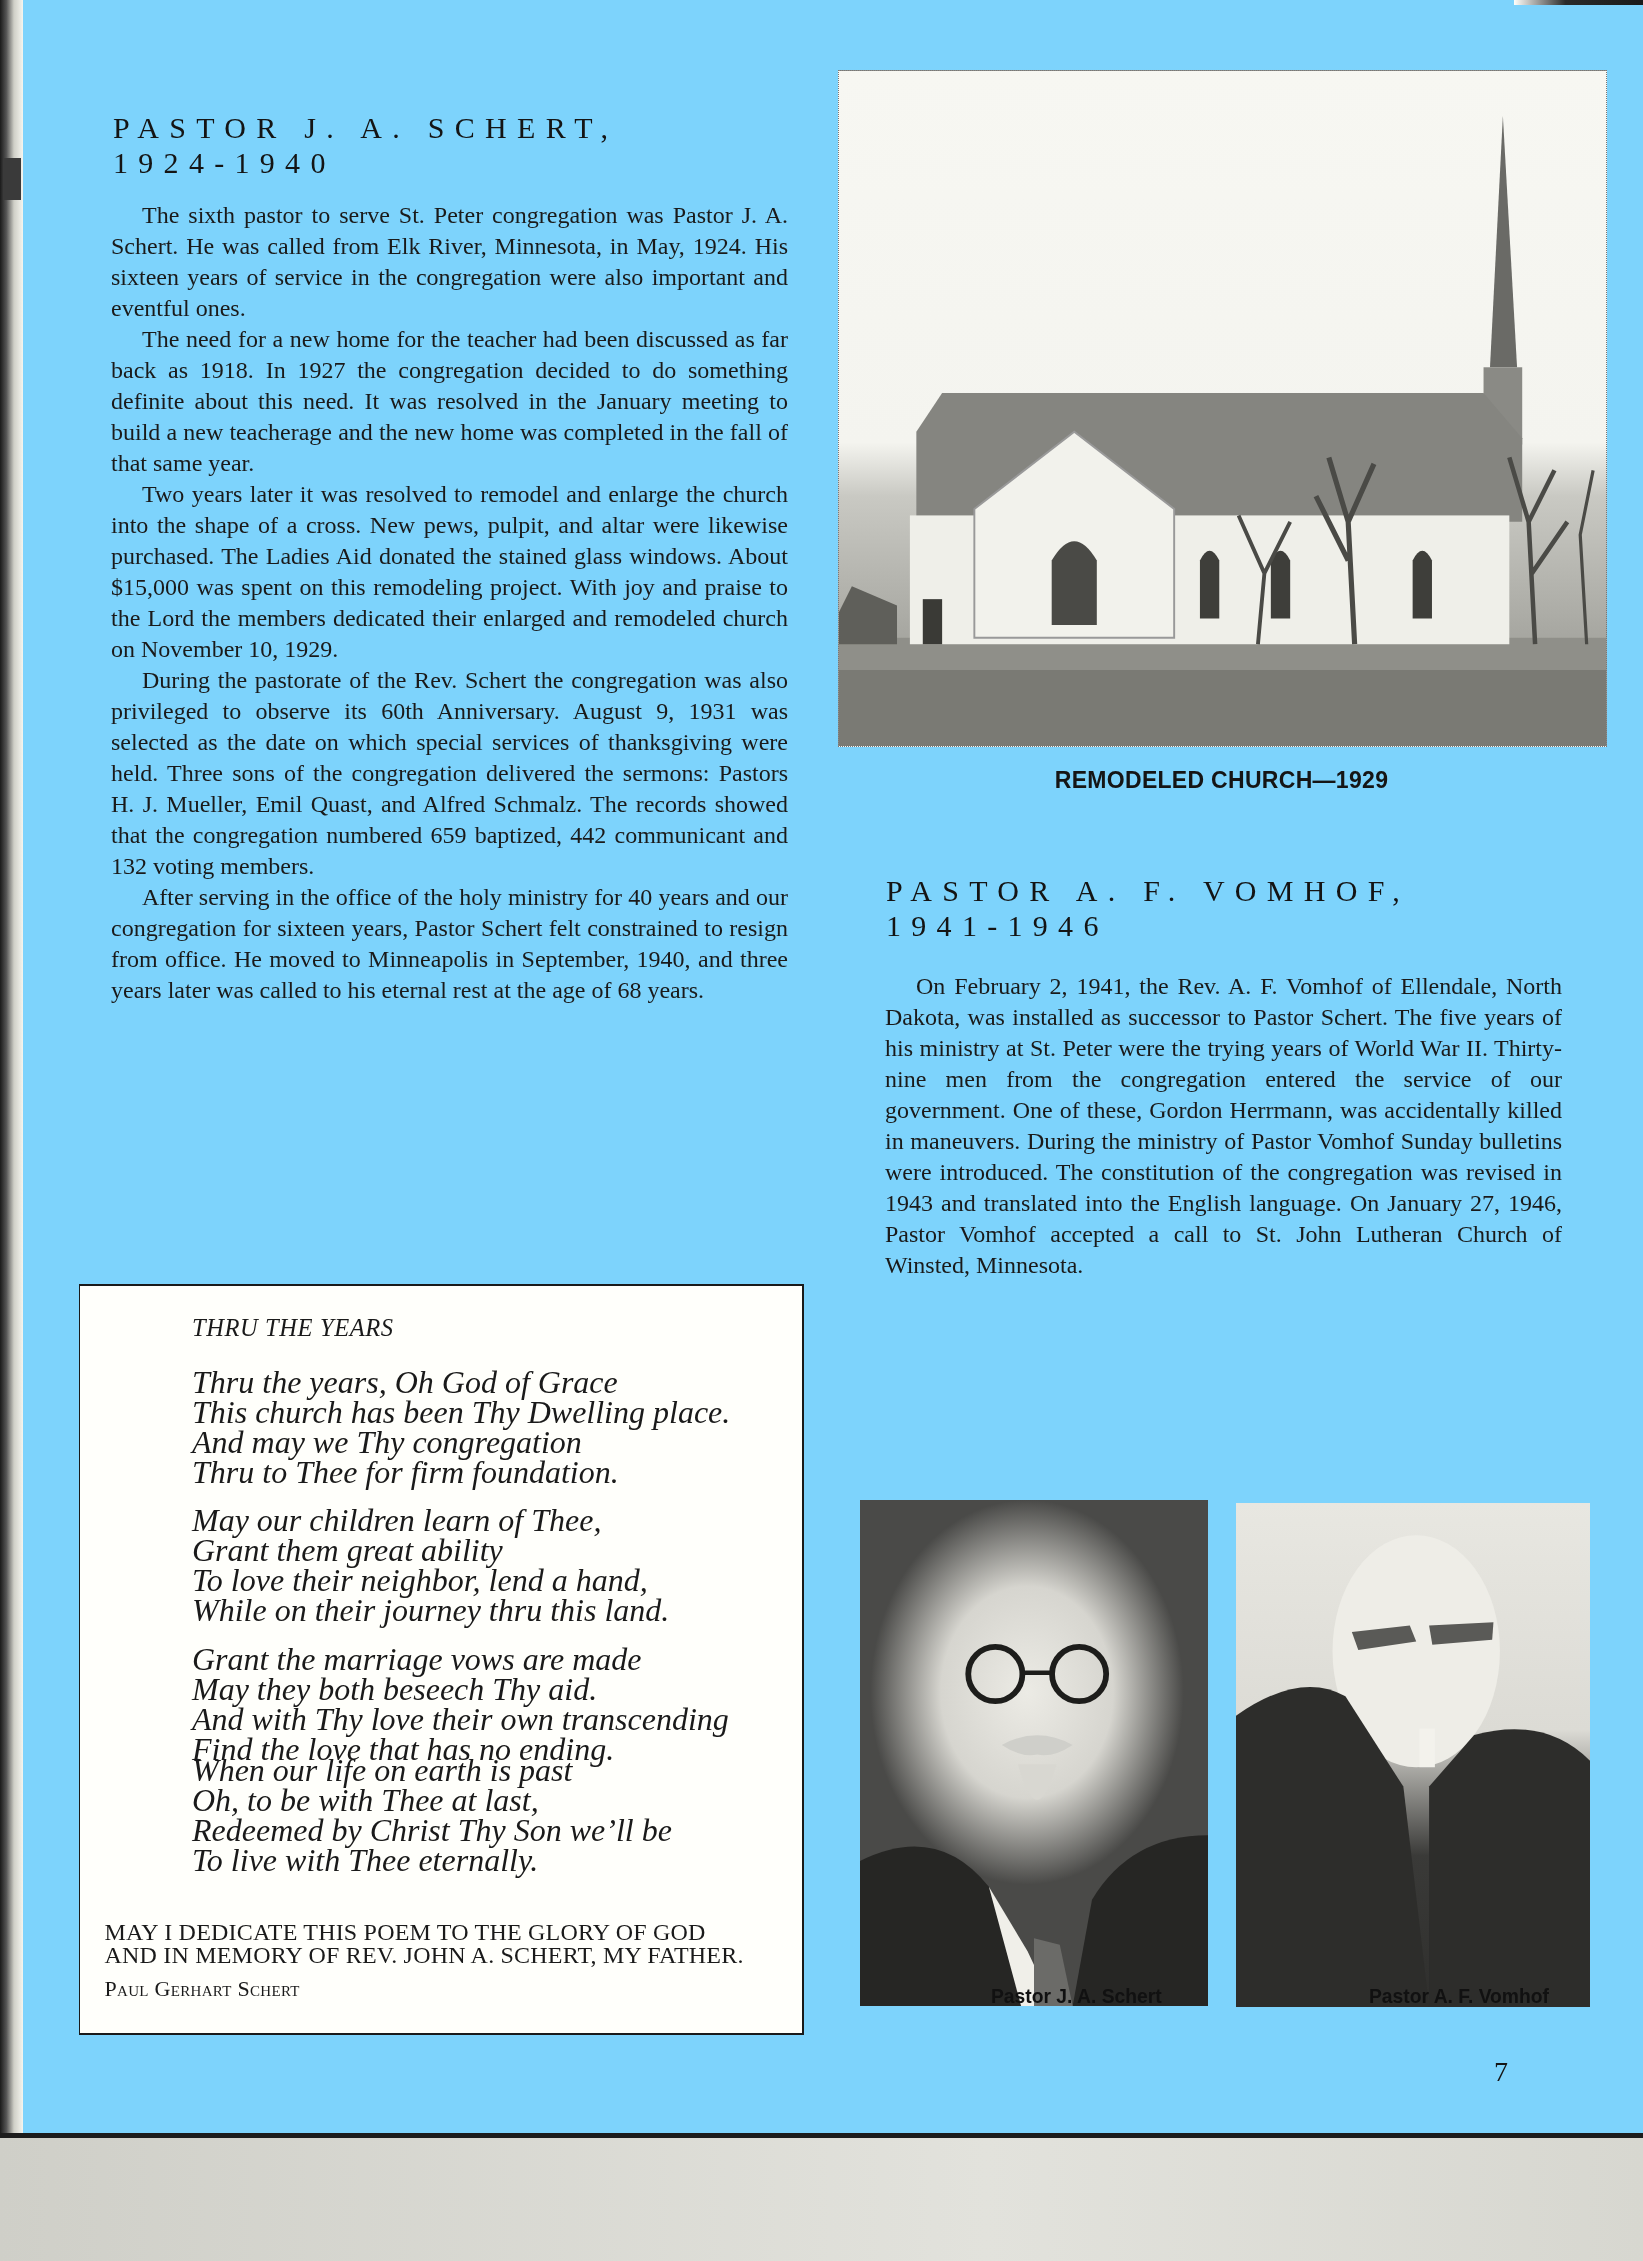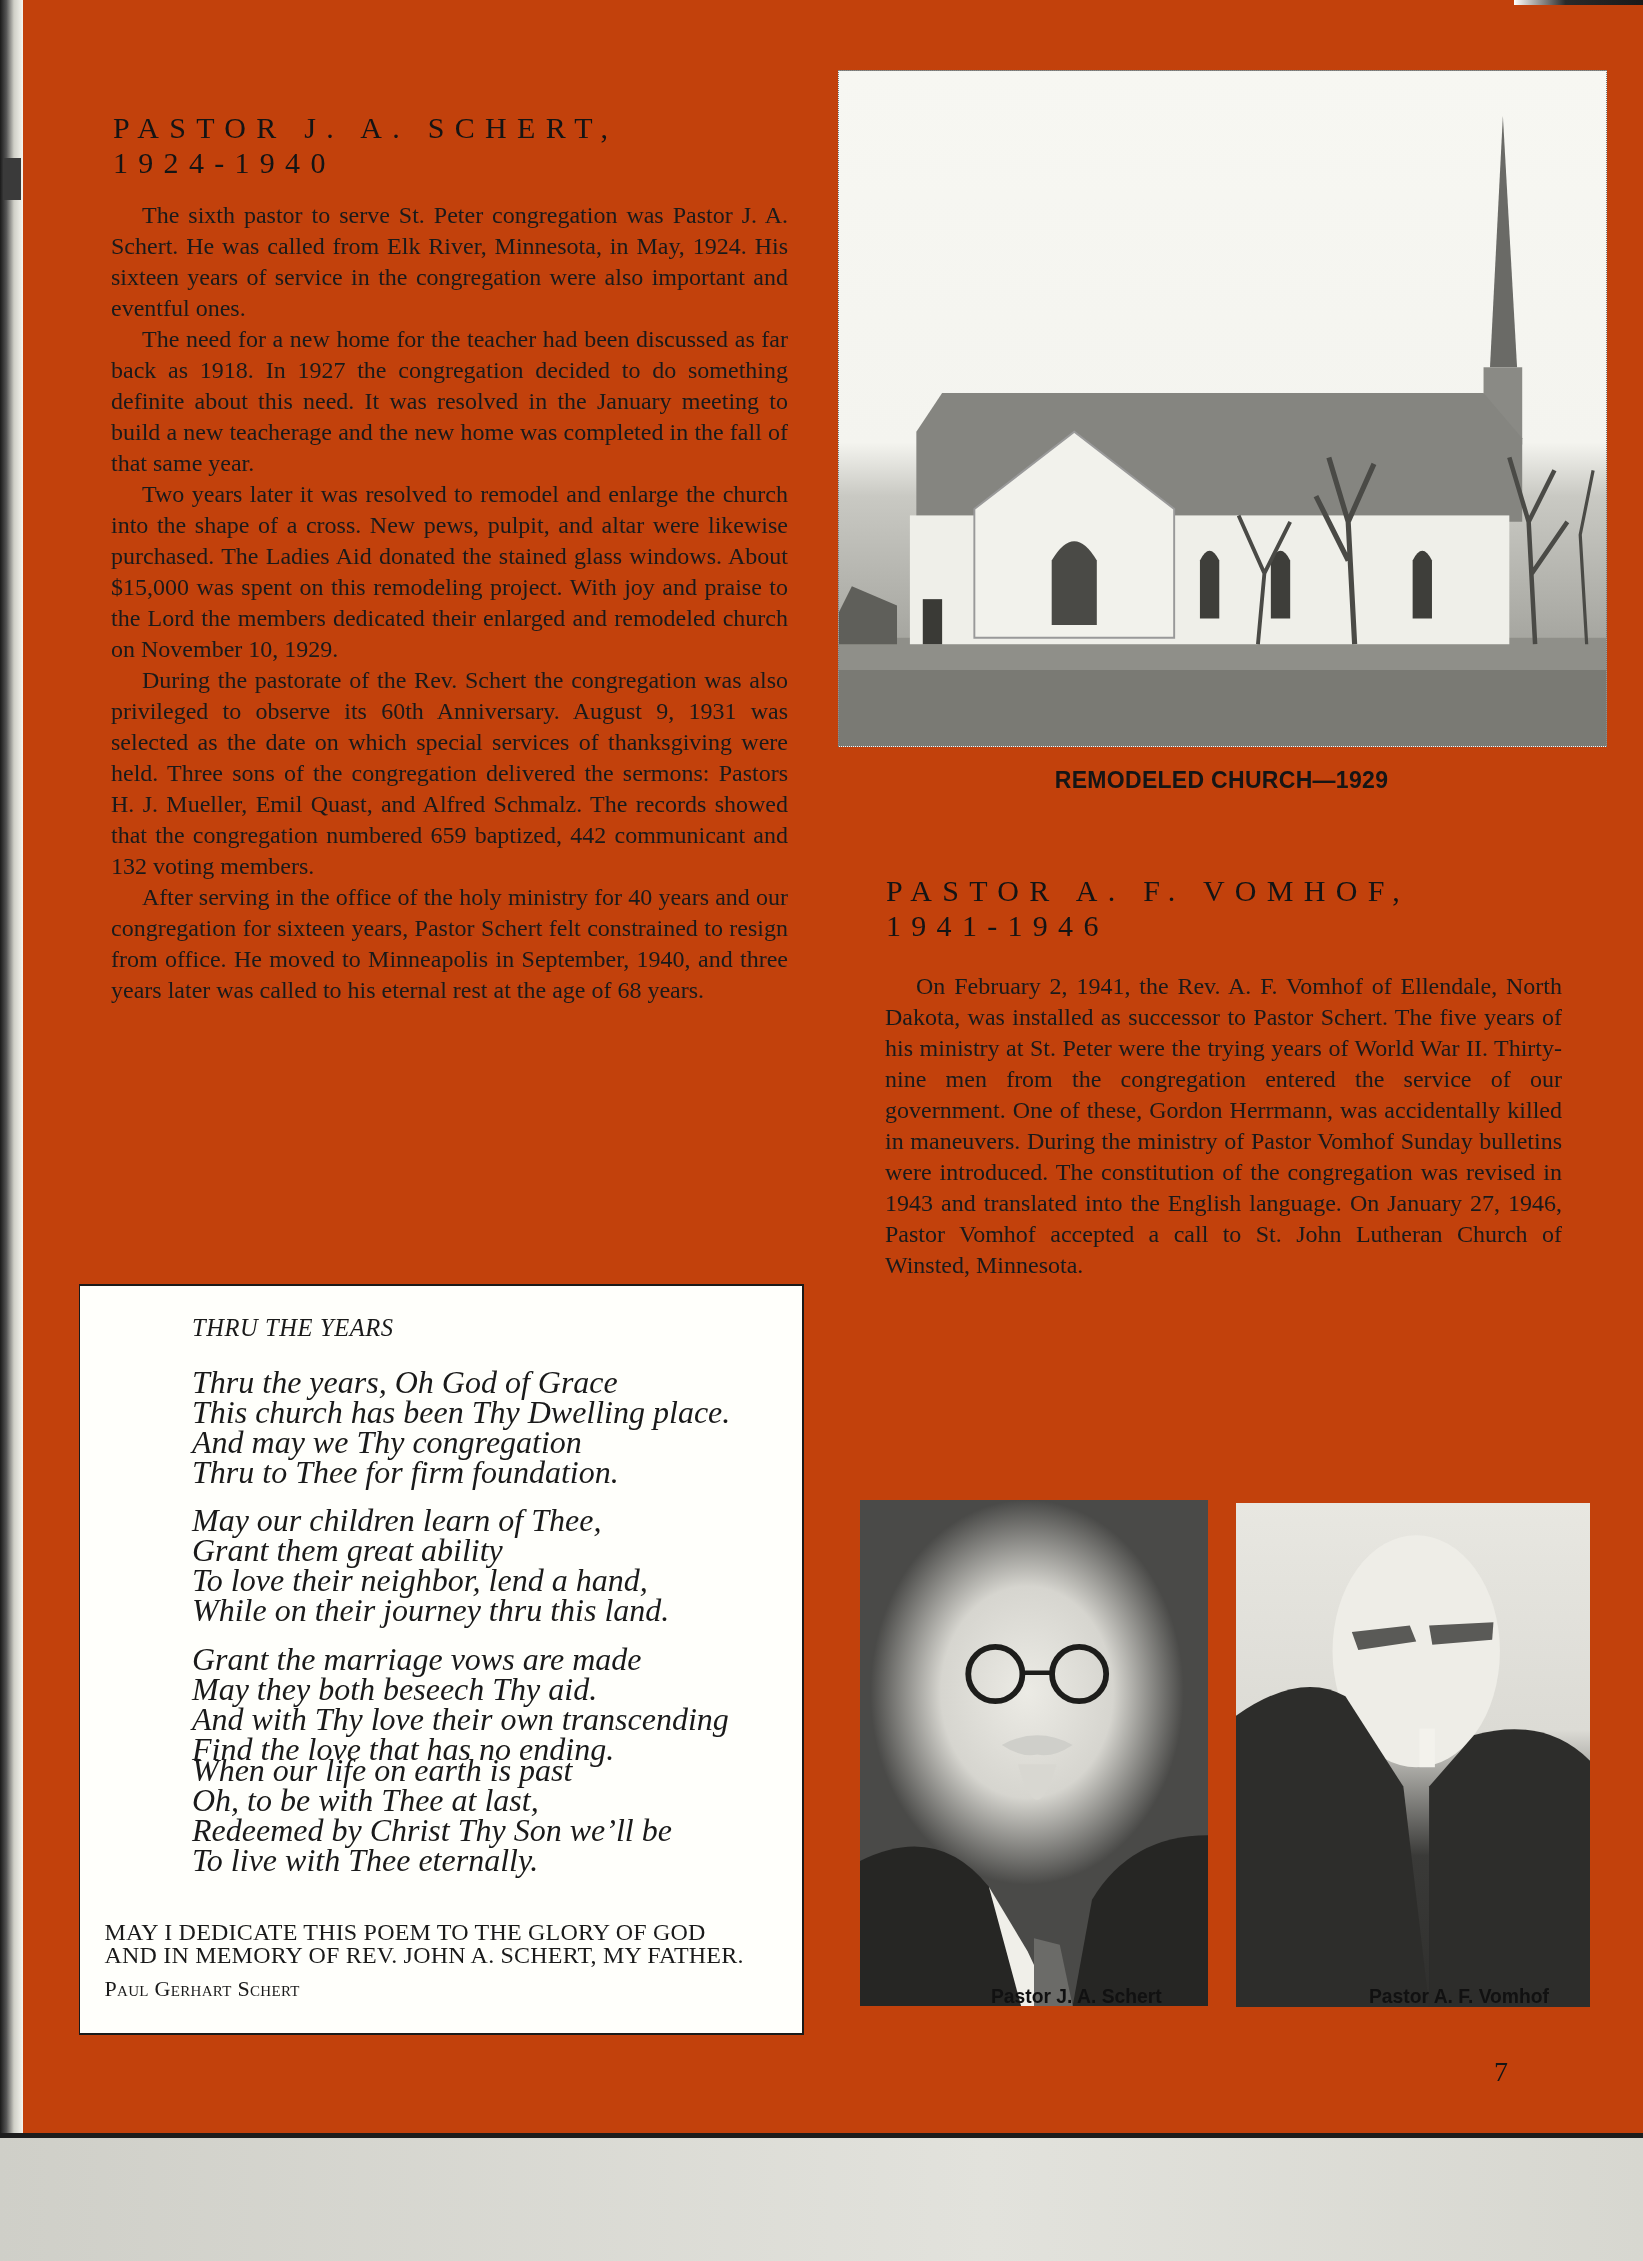--- a/index.html
+++ b/index.html
@@ -4,21 +4,21 @@
 <style>
   html, body { margin: 0; padding: 0; }
   body {
     width: 1643px; height: 2261px; position: relative; overflow: hidden;
     background: #dcdcd6;
     font-family: "Liberation Serif", "DejaVu Serif", serif;
     color: #1a1a1a;
   }
   .page {
     position: absolute; left: 0; top: 0; width: 1643px; height: 2133px;
-    background: #c2410c;
+    background: #7dd3fc;
     border-bottom: 5.2px solid #1c1c1c;
     text-decoration: underline;
   }
   .spine {
     position: absolute; left: 0; top: 0; width: 23px; height: 2133px;
     background: linear-gradient(90deg, #1a1a1a 0px, #555 6.4px, #cfcfc7 14px, #f5f5ef 23px);
   }
   .spine-dark {
     position: absolute; left: 2.6px; top: 158px; width: 18px; height: 42px;
     background: #3a3a3a;

